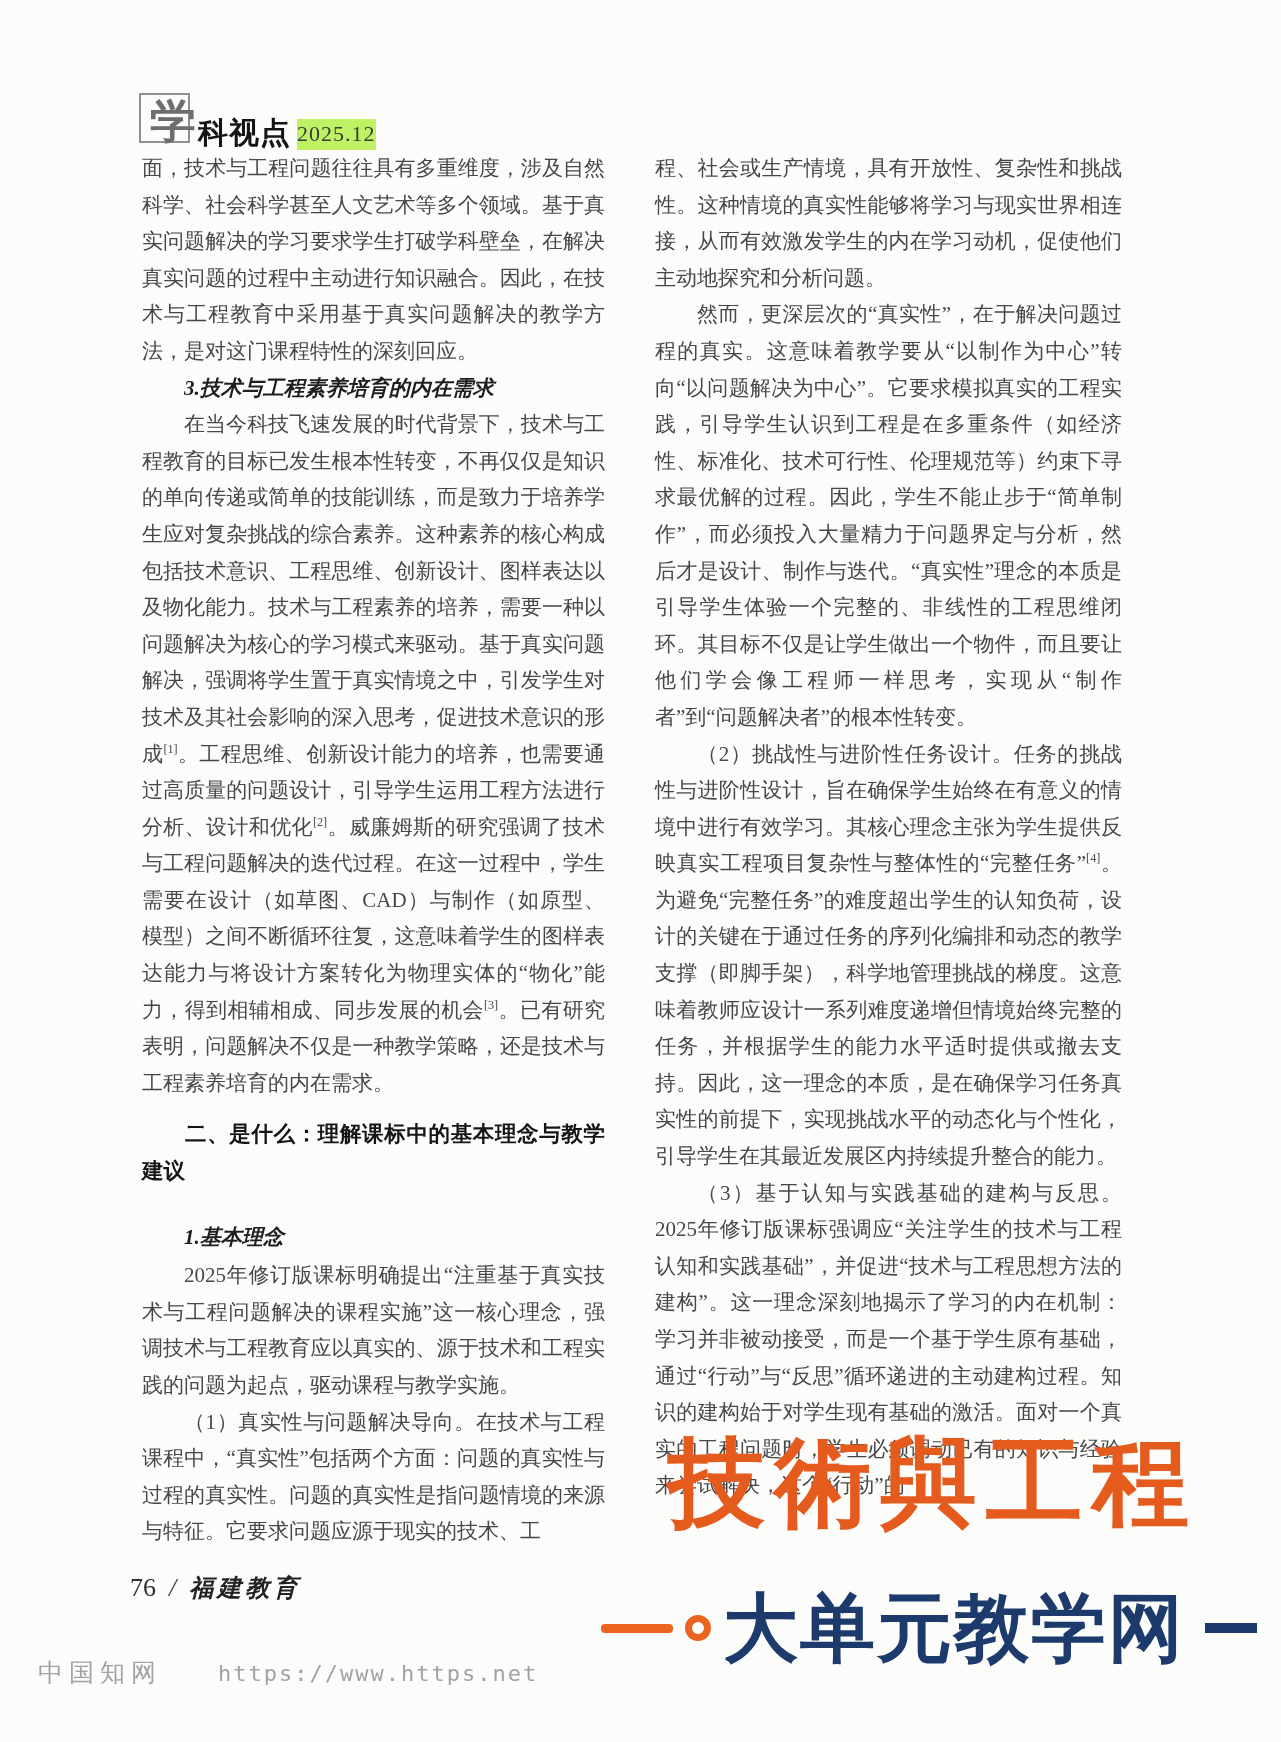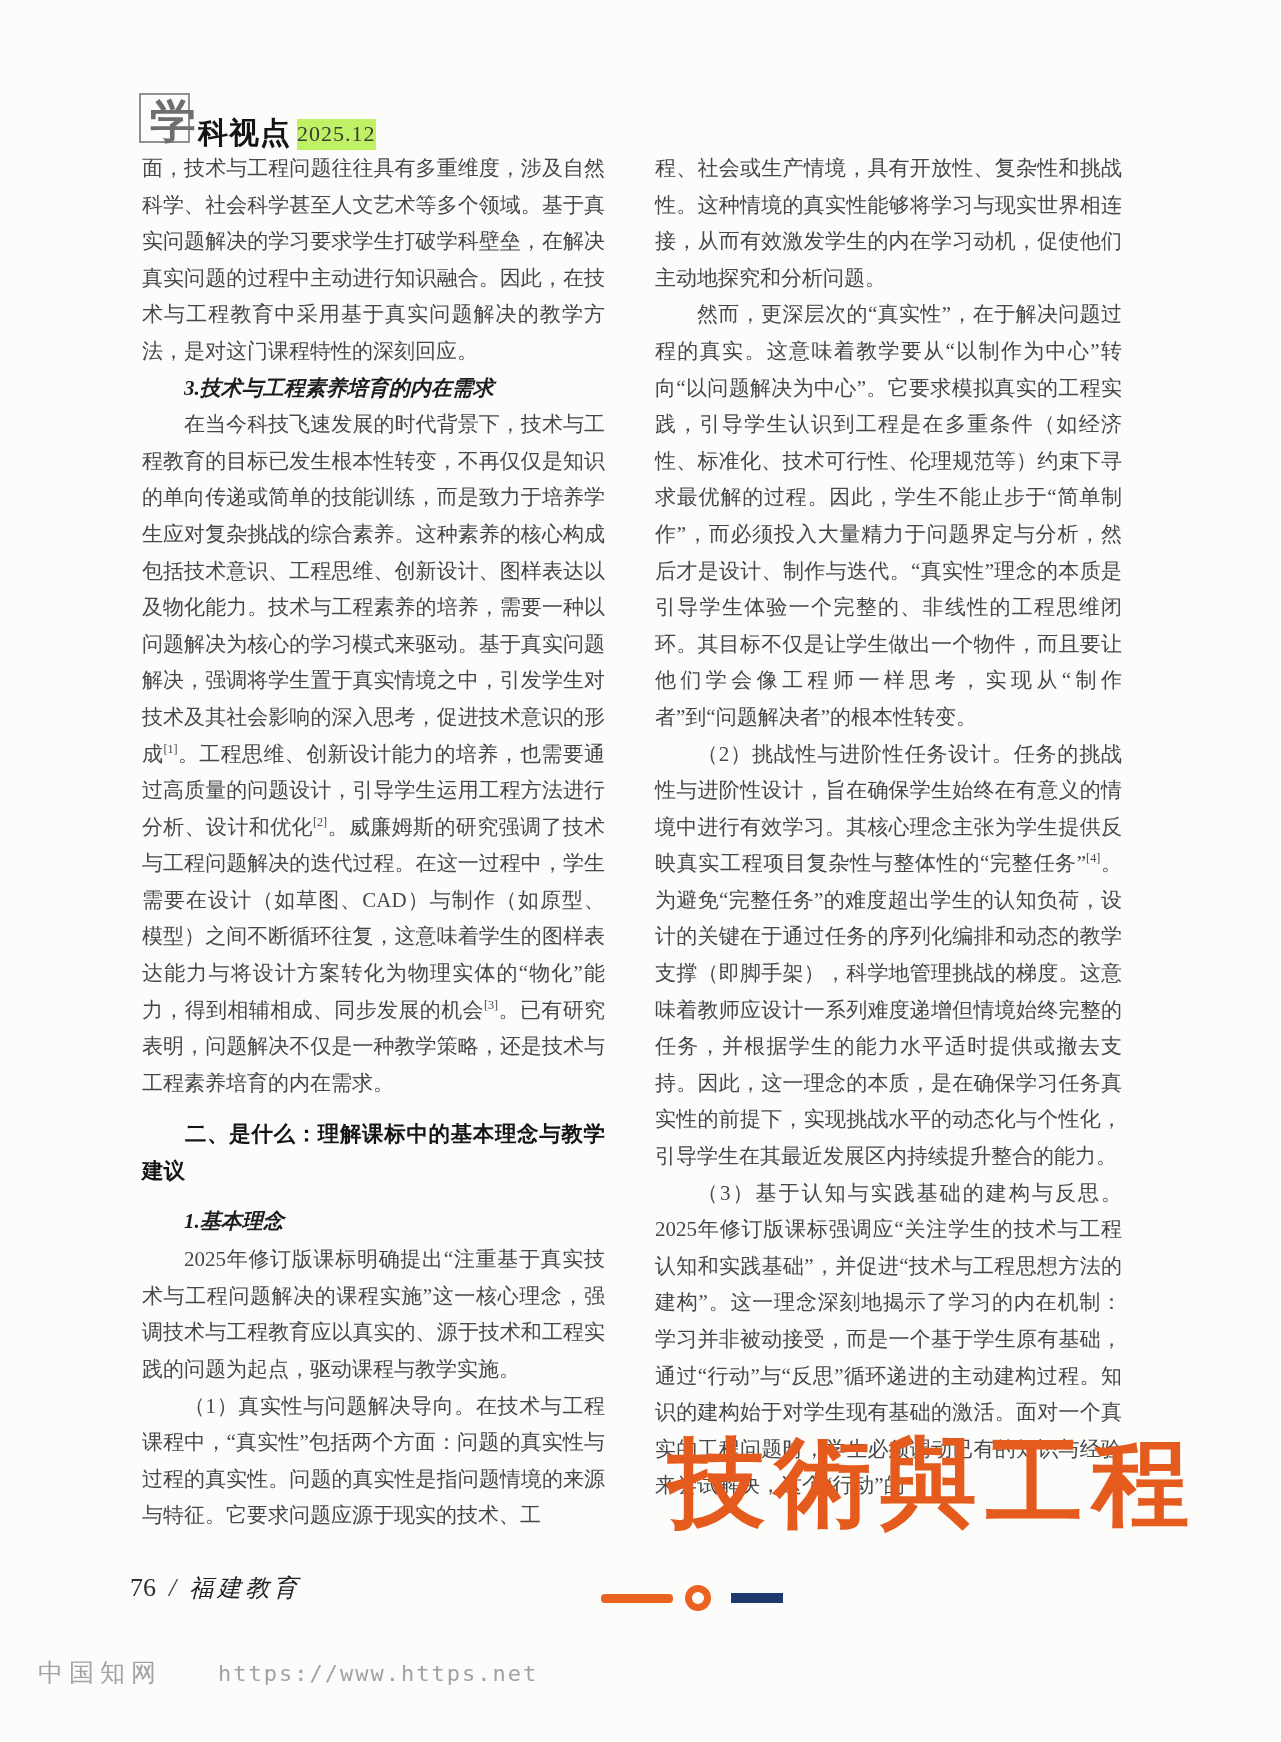--- a/index.html
+++ b/index.html
@@ -21,28 +21,28 @@
   
   .col{position:absolute;top:150px;font-size:21px;line-height:36.6px;color:#474747;
     text-align:justify;text-justify:inter-ideograph;}
   .col-left{left:142px;width:463px;height:1420px;}
   .col-right{left:655px;width:467px;height:1420px;}
   .para.body{text-indent:2em;}
   .para.body-flush{text-indent:0;}
   .para.h2{text-indent:2em;font-weight:bold;color:#151515;font-size:21.5px;
     font-family:"Liberation Sans","DejaVu Sans",sans-serif;margin:15px 0 11px;}
   .para.h3{text-indent:2em;font-weight:bold;font-style:italic;color:#1e1e1e;}
-  .para.h4{text-indent:2em;font-weight:bold;font-style:italic;color:#1e1e1e;margin:13px 0 2px;}
+  .para.h4{text-indent:2em;font-weight:bold;font-style:italic;color:#1e1e1e;margin:29px 0 2px;}
   sup.fnref{font-size:0.58em;vertical-align:super;line-height:0;}
 
   
   .footer{position:absolute;left:130px;top:1572px;display:flex;align-items:baseline;gap:13px;color:#2e2e2e;}
   .footer-page{font-size:26px;text-align:center;}
   .footer-slash{font-size:26px;font-style:italic;color:#3c3c3c;}
-  .footer-journal{font-size:24px;font-style:italic;font-weight:normal;letter-spacing:4px;color:#222;}
+  .footer-journal{font-size:24px;font-style:italic;font-weight:bold;letter-spacing:4px;color:#222;}
 
   
   .cnki{position:absolute;left:38px;top:1656px;display:flex;align-items:baseline;gap:56px;color:#a2a2a2;}
   .cnki-label{font-size:25px;letter-spacing:6px;}
   .cnki-url{font-family:"DejaVu Sans Mono","Liberation Mono",monospace;font-size:22px;letter-spacing:2px;}
 
   .stamp-red{position:absolute;left:668px;top:1416px;font-size:97px;font-weight:bold;color:#e55a1d;
     letter-spacing:9px;line-height:1.4;white-space:nowrap;}
   .stamp-blue-row{position:absolute;left:601px;top:1585px;display:flex;align-items:center;gap:12px;}
   .stamp-line{width:72px;height:9px;background:#ea6320;border-radius:4px;}
@@ -88,16 +88,17 @@
   <div class="cnki">
     <span class="cnki-label">中国知网</span>
     <span class="cnki-url">https://www.https.net</span>
   </div>
 
   <div class="stamp-red">技術與工程</div>
 
   <div class="stamp-blue-row">
     <span class="stamp-line"></span>
     <span class="stamp-ring"></span>
+    <span class="stamp-blue-text">大单元教学网</span>
     <span class="stamp-dash"></span>
   </div>
 
 </div>
 
 </body></html>

